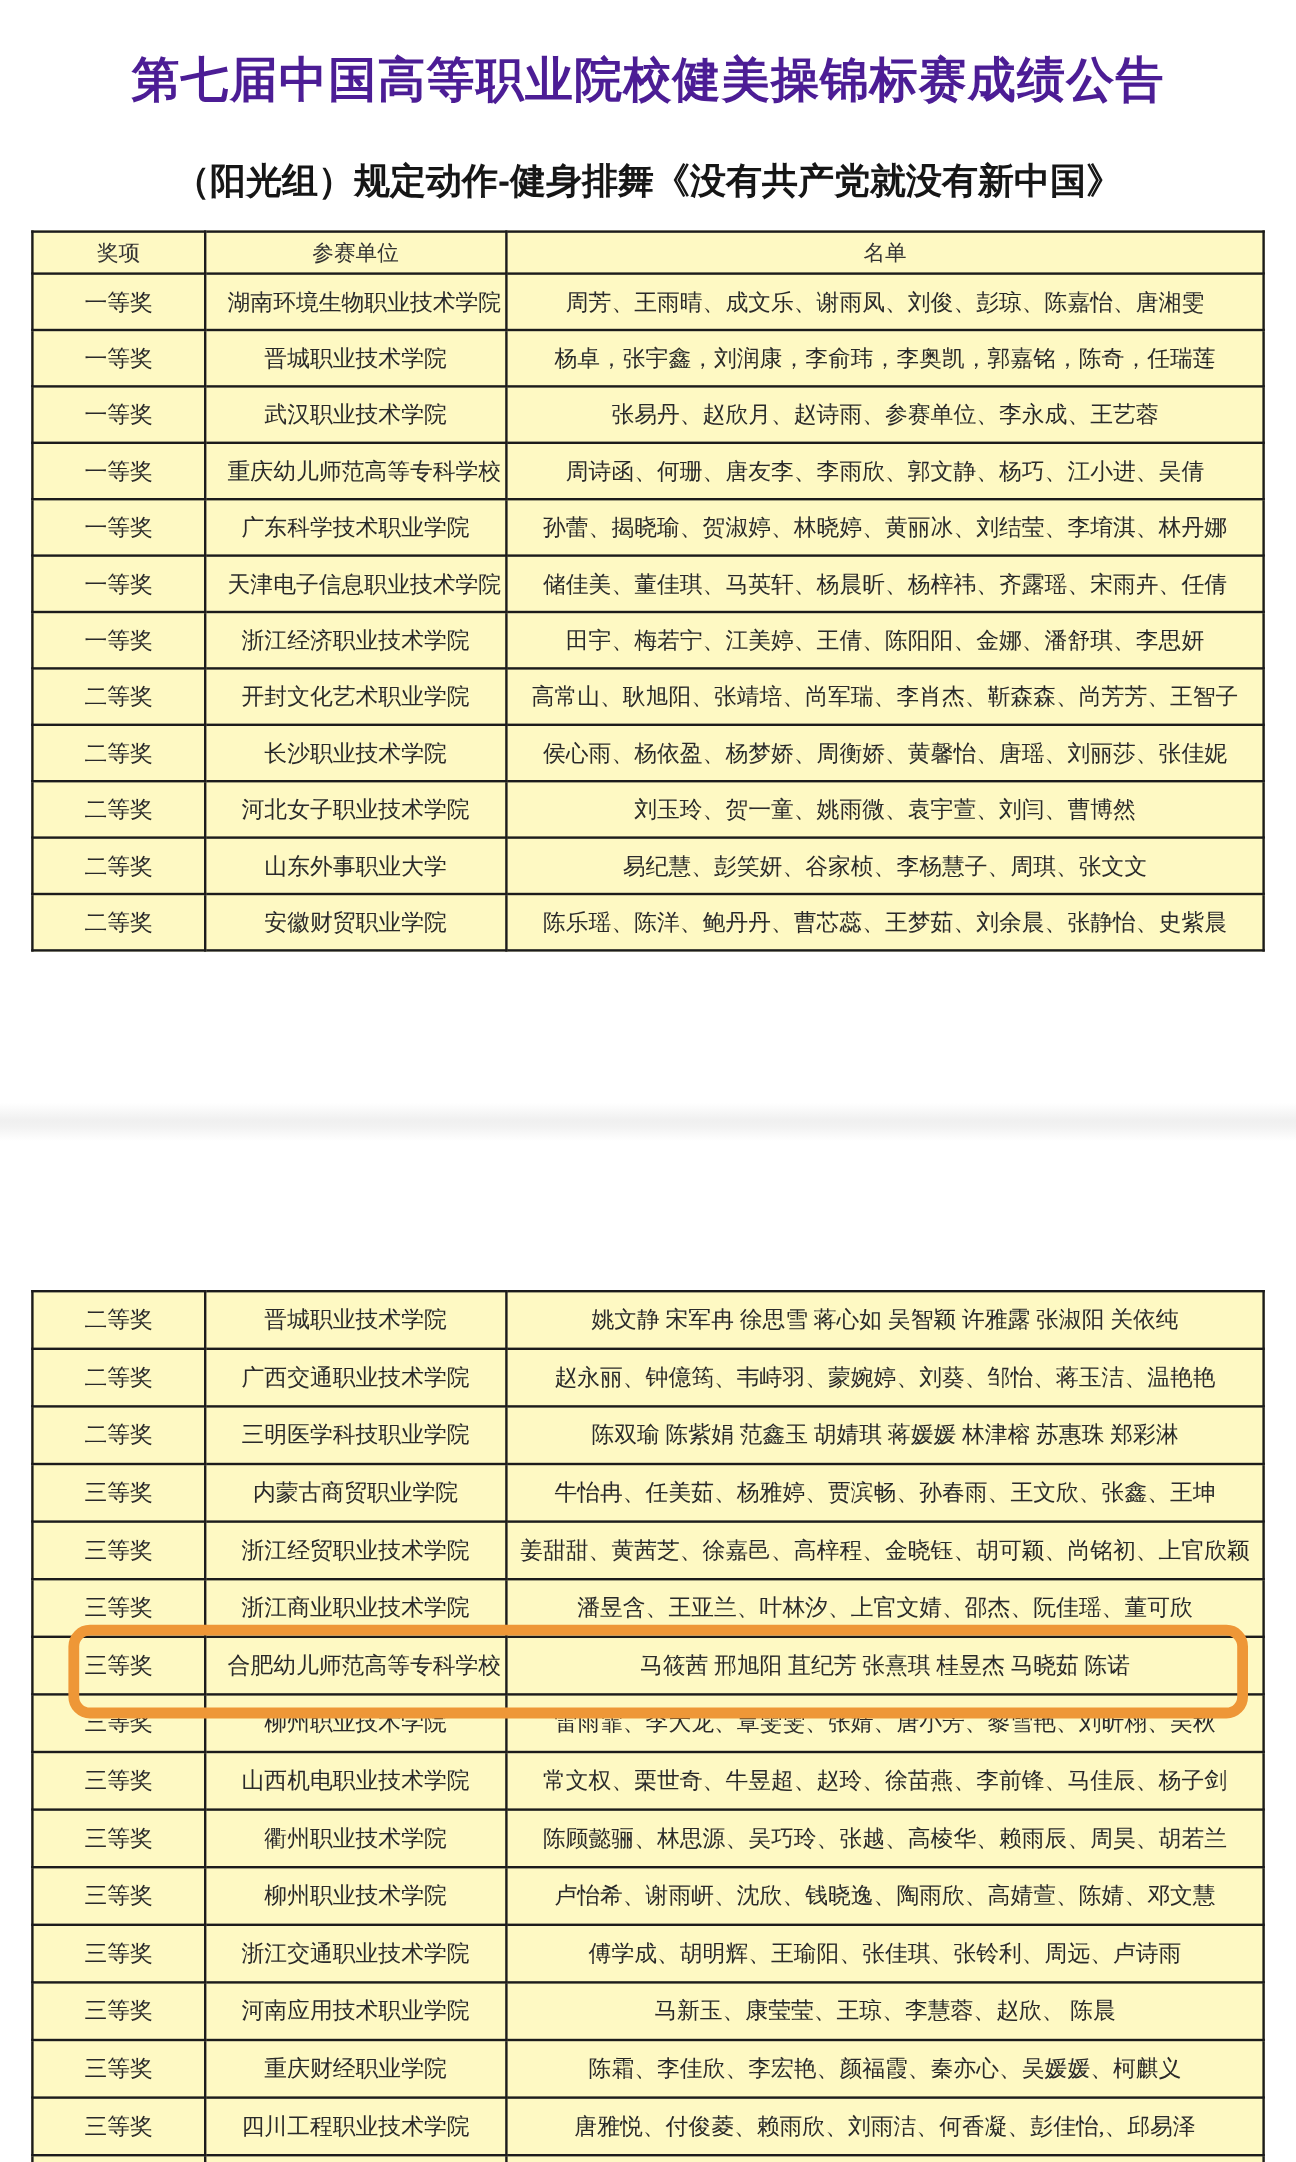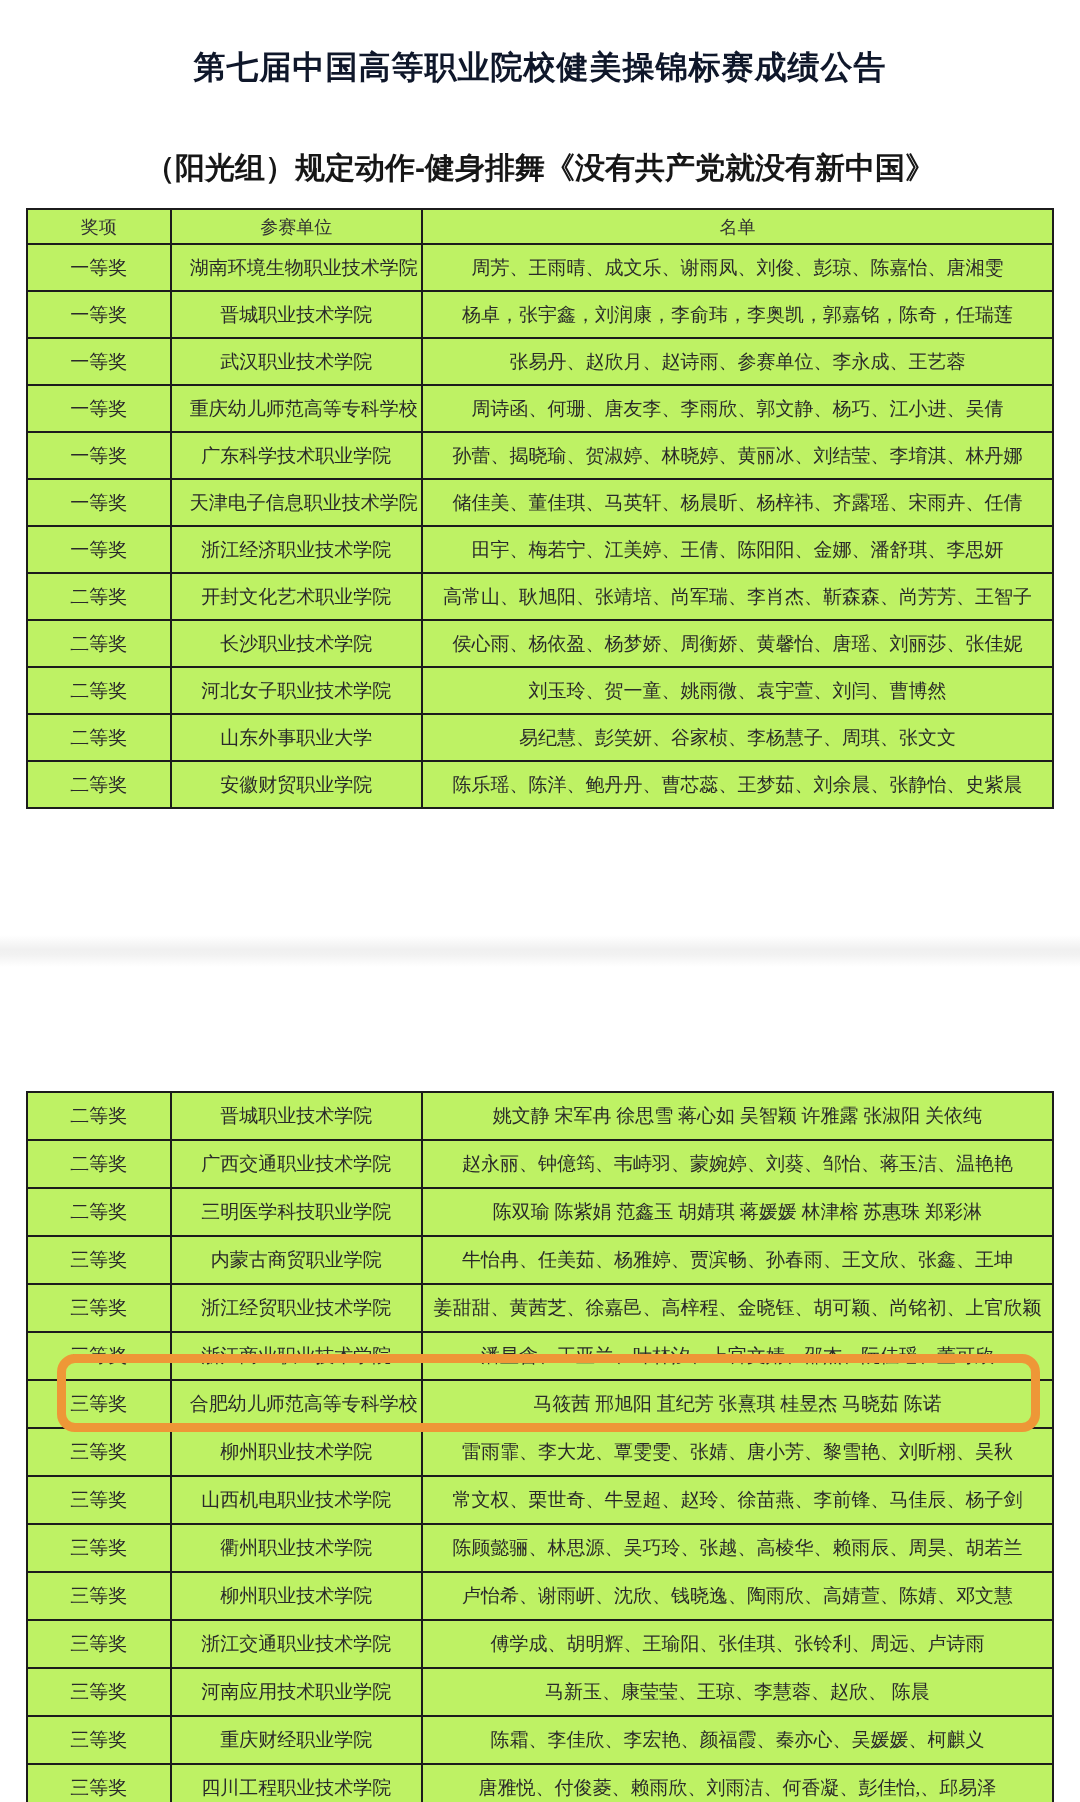--- a/index.html
+++ b/index.html
@@ -10,40 +10,40 @@
     background:#ffffff;
     overflow:hidden;
     font-family:"Liberation Serif","DejaVu Serif",serif;
     color:#2a2a2a;
   }
   .title {
     padding-top:46px;
     text-align:center;
     font-family:"Liberation Sans","DejaVu Sans",sans-serif;
     font-weight:bold;
-    font-size:32px;
+    font-size:40px;
     line-height:42px;
-    color:#0f172a;
+    color:#4c1d95;
     letter-spacing:1px;
   }
   .subtitle {
-    margin-top:60px;
+    margin-top:44px;
     text-align:center;
     font-family:"Liberation Sans","DejaVu Sans",sans-serif;
     font-weight:bold;
     font-size:30px;
     line-height:40px;
     color:#161616;
   }
   table.results {
     border-collapse:collapse;
     table-layout:fixed;
     width:1028px;
     margin:0 auto;
-    background:#bef264;
+    background:#fef9c3;
   }
   table.results.first { margin-top:20px; }
   table.results th, table.results td {
     border:2px solid #1c1c1c;
     text-align:center;
     vertical-align:middle;
     overflow:hidden;
     white-space:nowrap;
   }
   table.results th {

